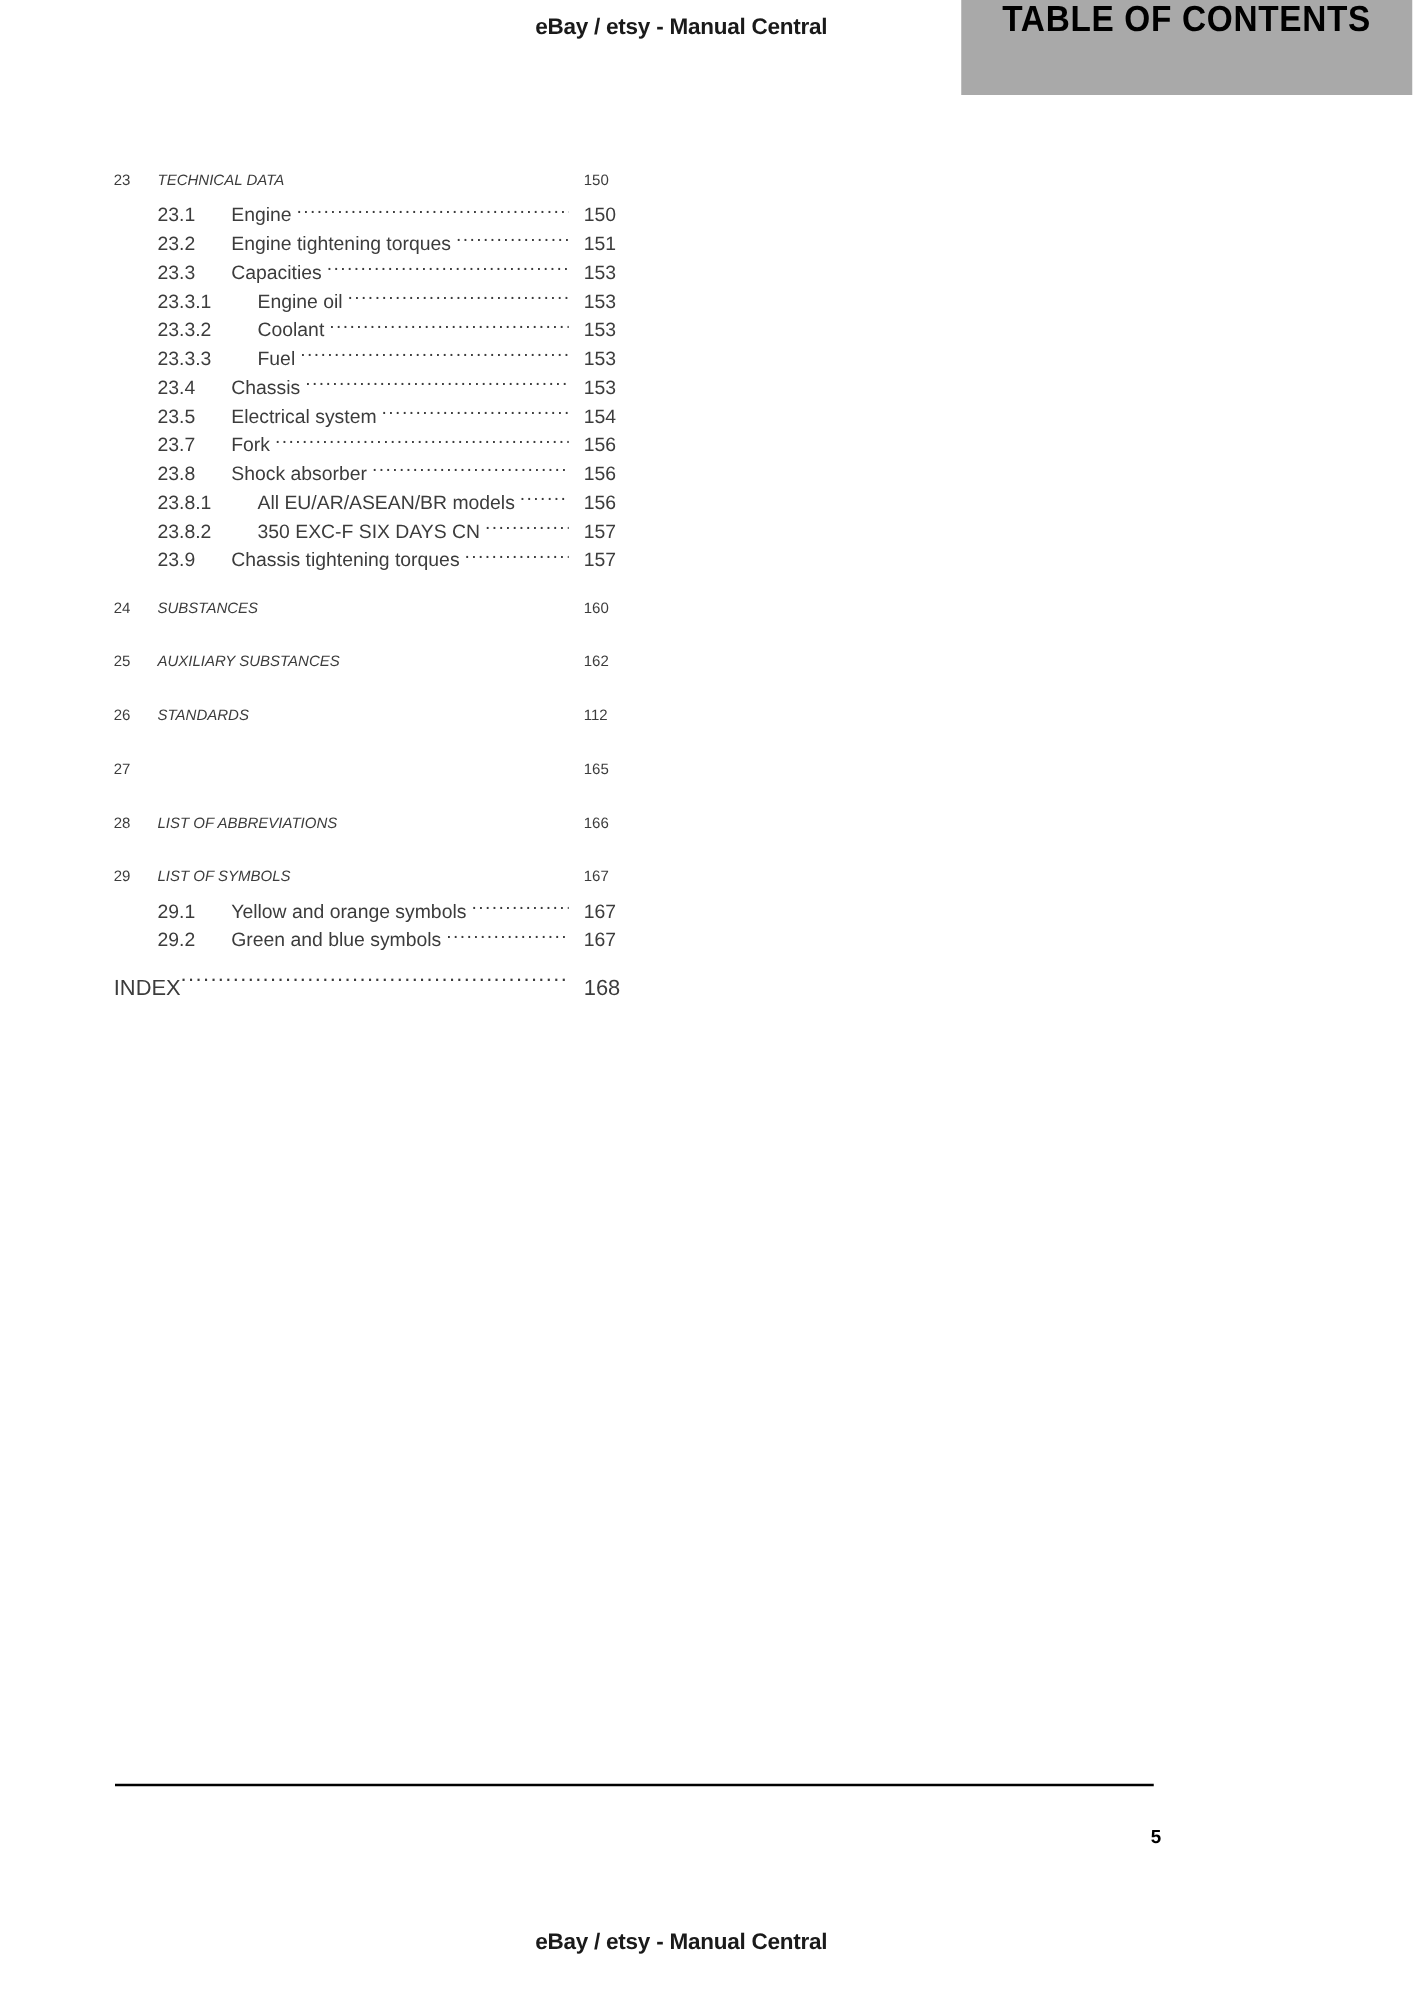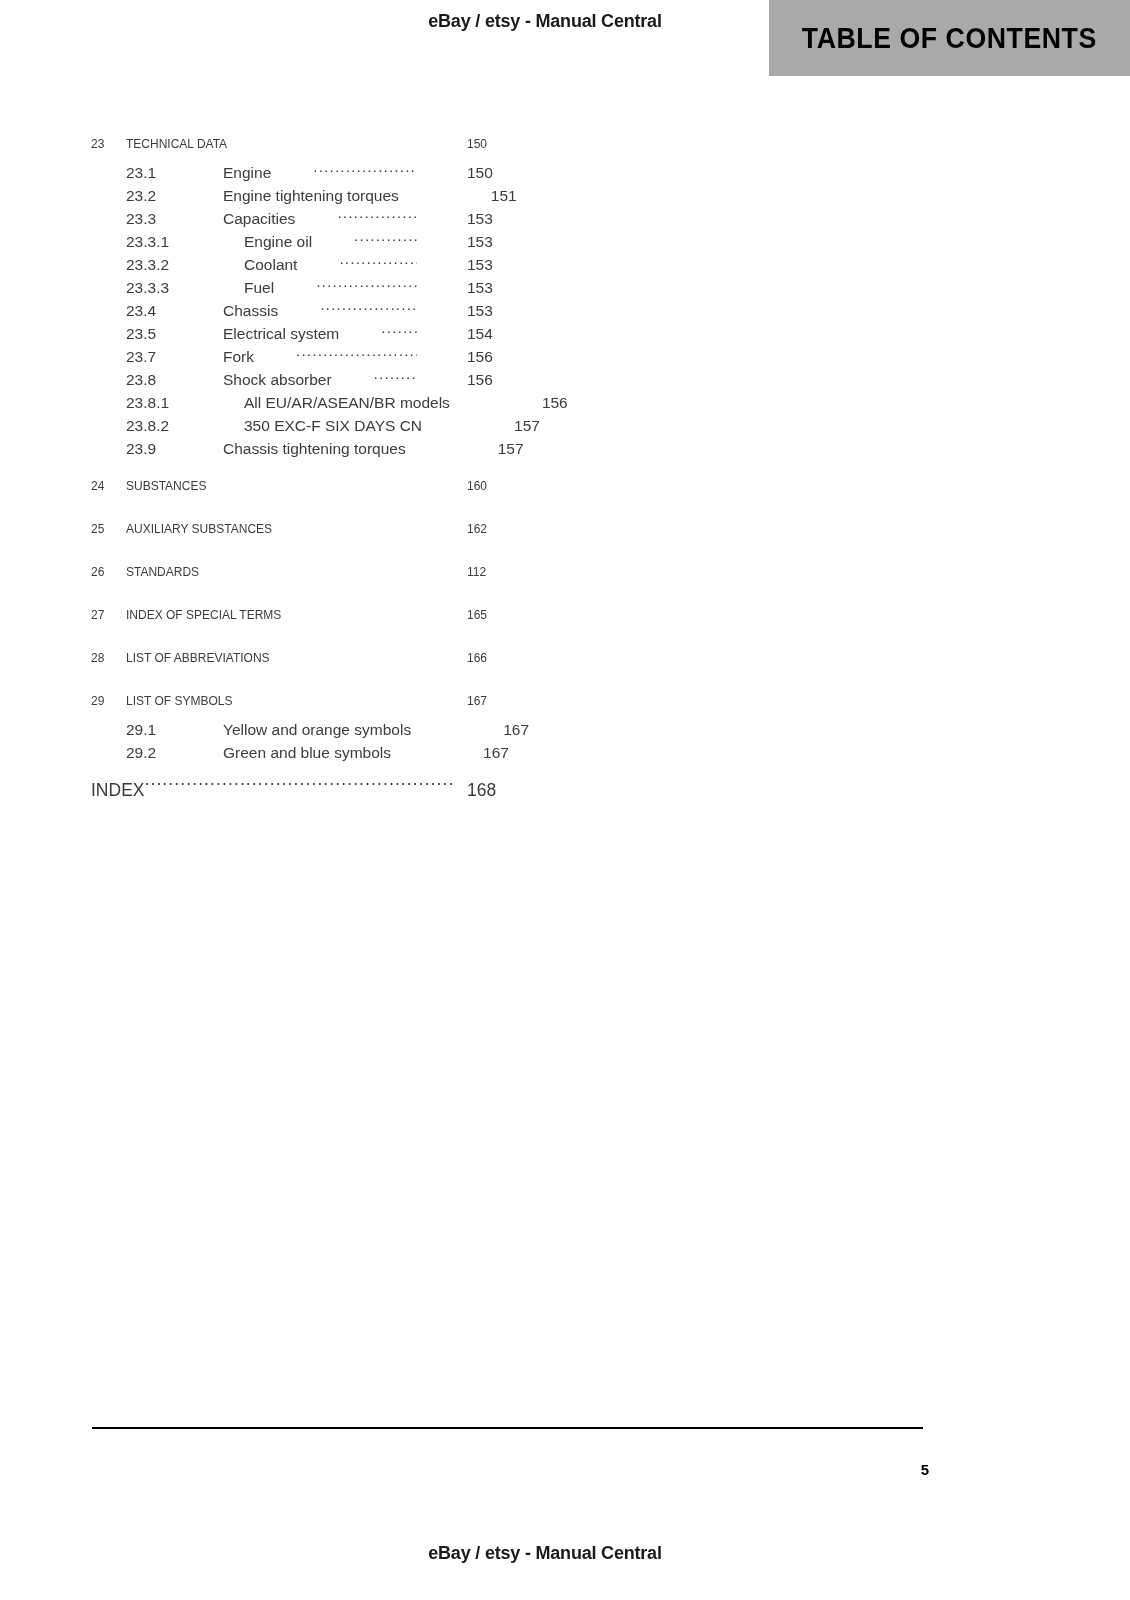--- a/index.html
+++ b/index.html
@@ -29,21 +29,21 @@
     white-space: nowrap;
   }
   .toc-banner {
     position: absolute;
     top: 0;
     left: 769px;
     width: 361px;
     height: 76px;
     background: #a9a9a9;
     display: flex;
-    align-items: center;
+    align-items: flex-start;
     justify-content: center;
   }
   .toc-banner-title {
     font-family: "Liberation Sans", sans-serif;
     font-size: 29px;
     font-weight: bold;
     color: #000000;
     letter-spacing: 0.6px;
     transform: scaleX(0.92);
     transform-origin: center;
@@ -74,29 +74,28 @@
   
   .lvl1 {
     font-size: 12px;
     line-height: 33px;
     height: 33px;
   }
   .lvl1 .num {
     width: 35px;
     flex: 0 0 35px;
   }
-  .lvl1 .title { padding-right: 5px; }
+  .lvl1 .title { padding-right: 5px; font-style: italic; }
 
   
   .lvl2, .lvl3 {
     font-size: 15.5px;
     line-height: 23px;
     height: 23px;
     padding-left: 35px;
-    gap: 38px;
   }
   .lvl2 .num {
     width: 59px;
     flex: 0 0 59px;
   }
   .lvl3 .num {
     width: 80px;
     flex: 0 0 80px;
   }
   .lvl2 .title, .lvl3 .title { padding-right: 4px; }
@@ -287,21 +286,20 @@
       <div class="toc-row lvl1">
         <span class="num">26</span>
         <span class="title">STANDARDS</span>
         <span class="leader"></span>
         <span class="page">112</span>
       </div>
     </div>
     <div class="toc-group">
       <div class="toc-row lvl1">
         <span class="num">27</span>
-        <span class="title">INDEX OF SPECIAL TERMS</span>
         <span class="leader"></span>
         <span class="page">165</span>
       </div>
     </div>
     <div class="toc-group">
       <div class="toc-row lvl1">
         <span class="num">28</span>
         <span class="title">LIST OF ABBREVIATIONS</span>
         <span class="leader"></span>
         <span class="page">166</span>

